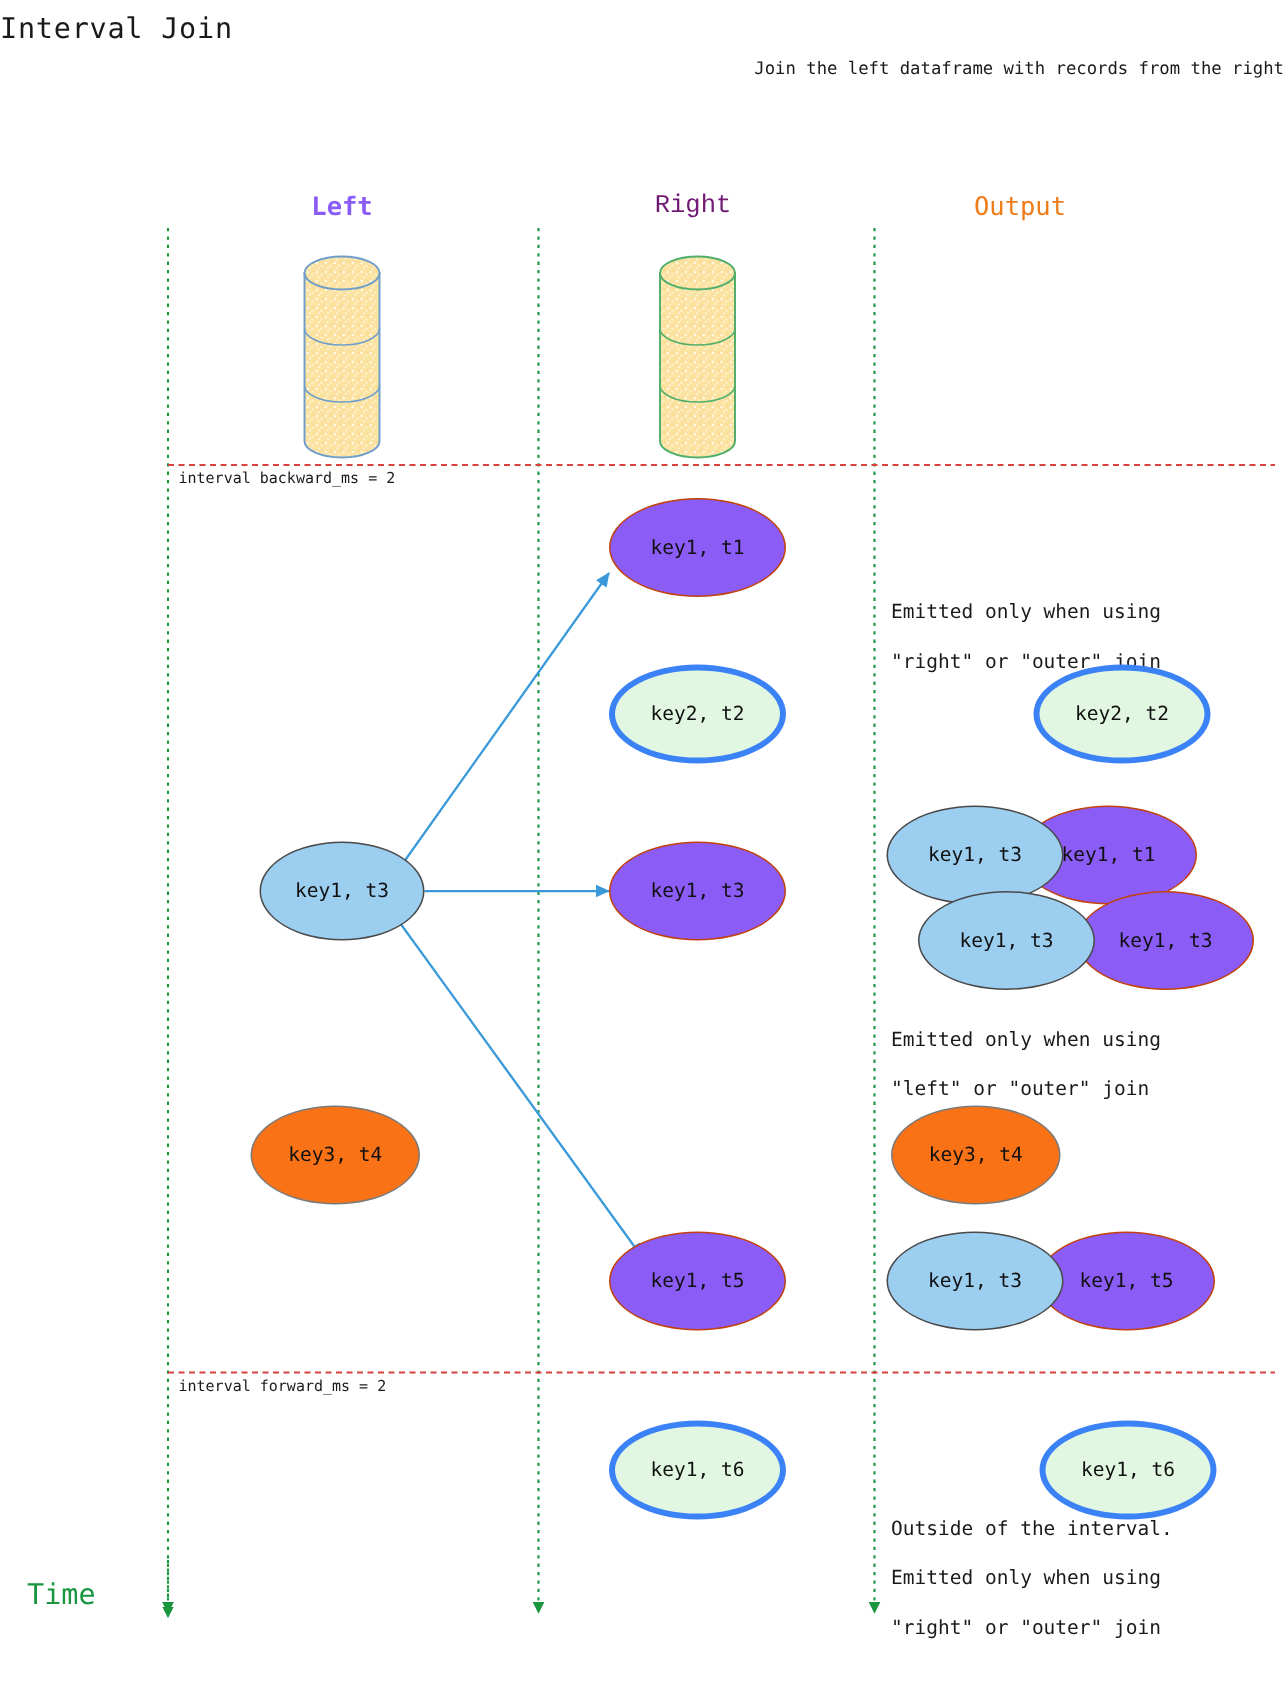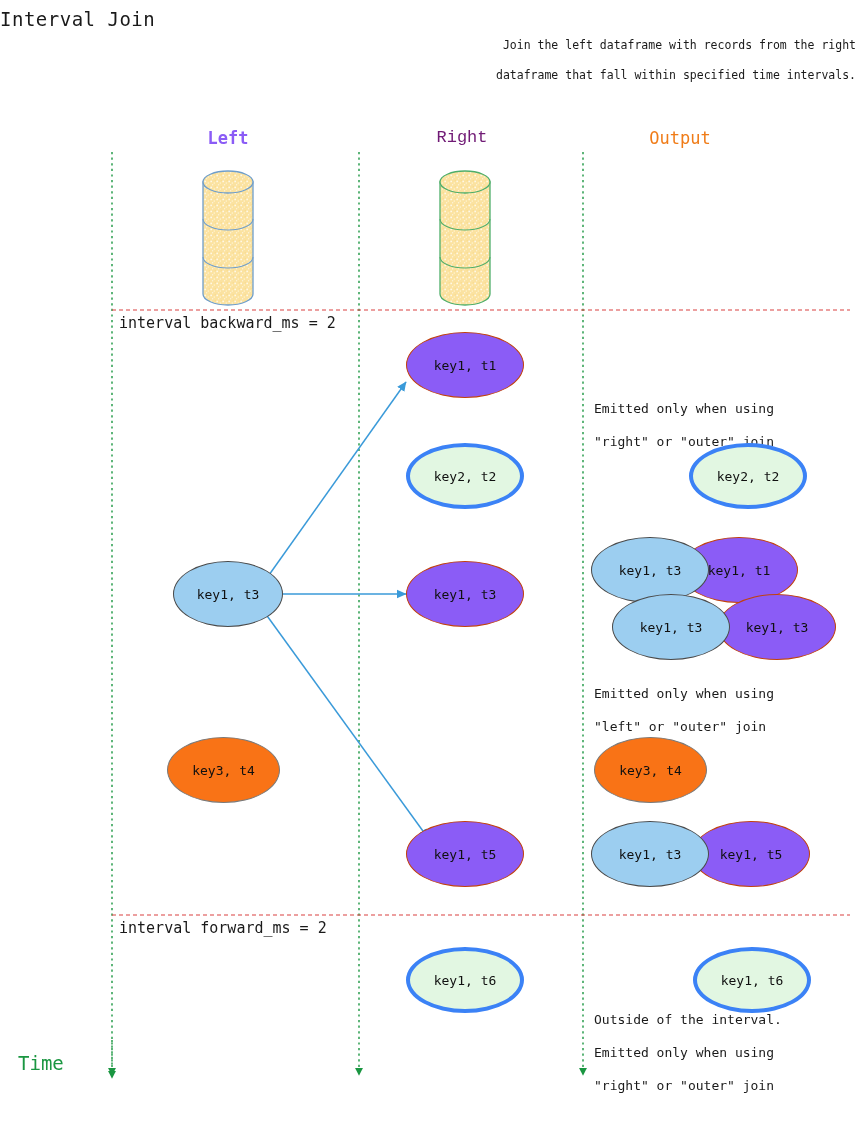--- a/index.html
+++ b/index.html
@@ -51,21 +51,21 @@
 
   
   #time-label {
     left: 18px; top: 1052px;
     font-size: 19px;
     color: #1a9641;
   }
 
   
   .interval-label {
-    font-size: 15px;
+    font-size: 10px;
     color: #1a1a1a;
     left: 119px;
   }
   #interval-backward { top: 314px; }
   #interval-forward  { top: 919px; }
 
   
   .note {
     font-size: 13px;
     line-height: 16.5px;
@@ -150,21 +150,21 @@
     <line x1="283" y1="594" x2="406" y2="594" stroke="#3a9ad9" stroke-width="1.5" marker-end="url(#arrowhead-blue)"></line>
   </g>
   <g>
     <line x1="265" y1="613" x2="428" y2="838" stroke="#3a9ad9" stroke-width="1.5" marker-end="url(#arrowhead-blue)"></line>
   </g>
 </svg>
 
 <div class="abs" id="title">Interval Join</div>
 
 <div class="abs" id="subtitle"><span>Join the left dataframe with records from the right</span><br>
-<span>dataframe that fall within specified time intervals.</span></div>
+</div>
 
 <div class="abs col-header" id="hdr-left">Left</div>
 <div class="abs col-header" id="hdr-right">Right</div>
 <div class="abs col-header" id="hdr-output">Output</div>
 
 <div class="abs" id="time-label">Time</div>
 
 <div class="abs interval-label" id="interval-backward">interval backward_ms = 2</div>
 <div class="abs interval-label" id="interval-forward">interval forward_ms = 2</div>
 

